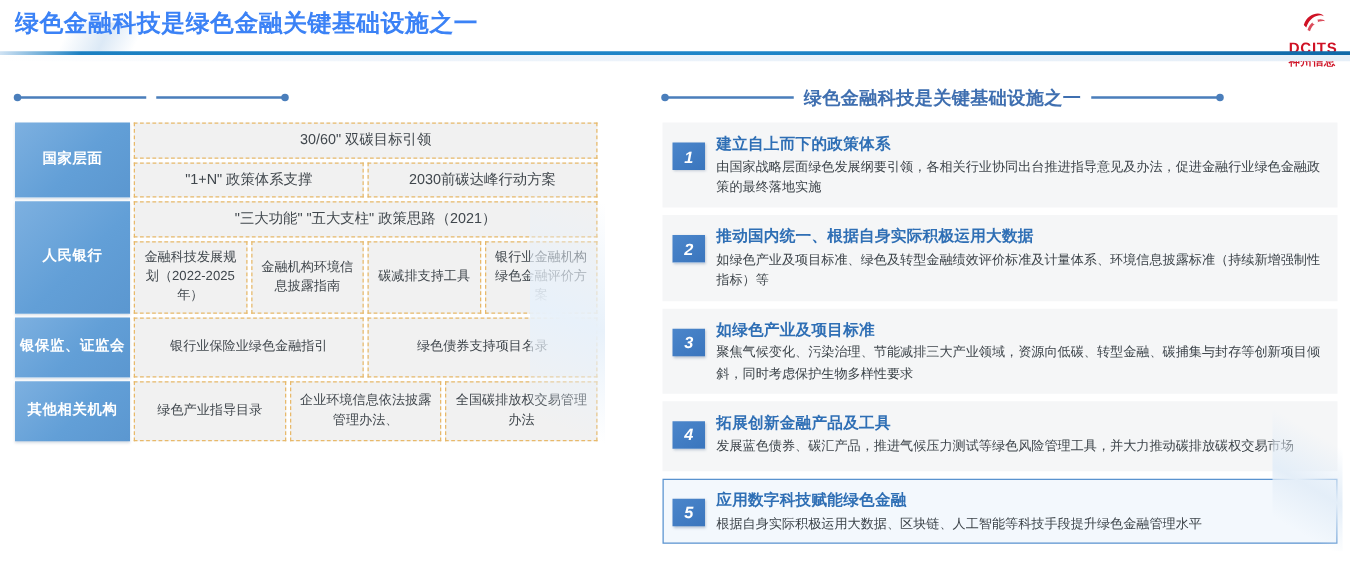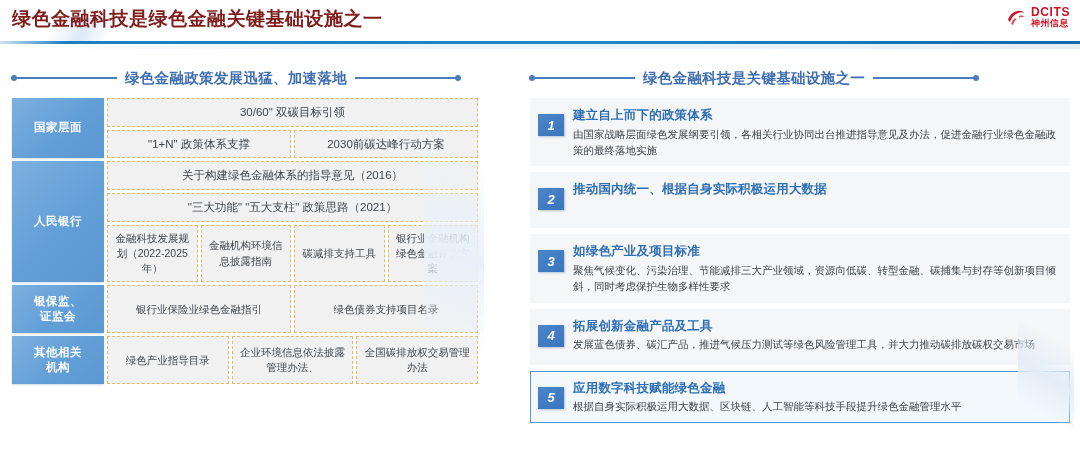--- a/index.html
+++ b/index.html
@@ -14,21 +14,21 @@
   .slide-header {
     position: relative;
     height: 44px;
     width: 1080px;
   }
   .slide-title {
     position: absolute;
     left: 12px; top: 6px;
     font-size: 19px;
     font-weight: bold;
-    color: #7f1d1d;
+    color: #3b82f6;
     letter-spacing: .5px;
     white-space: nowrap;
   }
   .header-rule {
     position: absolute;
     left: 0; top: 41px;
     width: 1080px; height: 3px;
     background: linear-gradient(to right, #cfe2f3 0%, #1a7fc1 6%, #1f86c9 55%, #1169a8 100%);
   }
   .header-rule-soft {
@@ -45,20 +45,21 @@
     pointer-events: none;
   }
 
   
   .logo {
     position: absolute;
     right: 10px; top: 6px;
     display: flex;
     align-items: center;
     gap: 4px;
+    flex-direction: column;
   }
   .logo-mark {
     width: 22px; height: 22px;
     position: relative;
   }
   .logo-text { line-height: 1; }
   .logo-text .logo-en {
     display: block;
     font-size: 12px;
     font-weight: bold;
@@ -124,26 +125,26 @@
     align-items: stretch;
     gap: 3px;
     margin-bottom: 3px;
   }
   .mlabel {
     width: 92px;
     flex: 0 0 92px;
     display: flex;
     align-items: center;
     justify-content: center;
-    text-align: center;
+    text-align: right;
     color: #ffffff;
     font-size: 11.5px;
     font-weight: bold;
     line-height: 1.35;
-    padding: 3px 19px;
+    padding: 3px 4px;
     background: linear-gradient(135deg, #7db0e0 0%, #629fd7 55%, #5b97d0 100%);
     box-shadow: 0 1px 2px rgba(60,90,130,.22);
     letter-spacing: .5px;
   }
   .mcells {
     flex: 1 1 auto;
     display: flex;
     flex-direction: column;
     gap: 3px;
   }
@@ -254,42 +255,38 @@
 
   <div class="header-rule"></div>
   <div class="header-rule-soft"></div>
 </div>
 
 <div class="slide-body">
 
   <div class="col-left">
     <div class="sec-head">
       <span class="rule left"></span>
-      <span class="sec-title">绿色金融政策发展迅猛、加速落地</span>
       <span class="rule right"></span>
     </div>
     <div class="matrix" id="matrix">
         <div class="mrow">
           <div class="mlabel">国家层面</div>
           <div class="mcells">
             <div class="crow">
               <div class="cell big">30/60" 双碳目标引领</div>
             </div>
             <div class="crow">
               <div class="cell big">"1+N" 政策体系支撑</div>
               <div class="cell big">2030前碳达峰行动方案</div>
             </div>
           </div>
         </div>
         <div class="mrow">
           <div class="mlabel">人民银行</div>
           <div class="mcells">
-            <div class="crow">
-              <div class="cell big">关于构建绿色金融体系的指导意见（2016）</div>
-            </div>
             <div class="crow">
               <div class="cell big">"三大功能" "五大支柱" 政策思路（2021）</div>
             </div>
             <div class="crow">
               <div class="cell tall">金融科技发展规划（2022-2025年）</div>
               <div class="cell tall">金融机构环境信息披露指南</div>
               <div class="cell tall">碳减排支持工具</div>
               <div class="cell tall">银行业金融机构绿色金融评价方案</div>
             </div>
           </div>
@@ -328,20 +325,21 @@
           <div class="badge">1</div>
           <div class="rtext">
             <div class="rtitle">建立自上而下的政策体系</div>
             <div class="rdesc">由国家战略层面绿色发展纲要引领，各相关行业协同出台推进指导意见及办法，促进金融行业绿色金融政策的最终落地实施</div>
           </div>
         </div>
         <div class="ritem">
           <div class="badge">2</div>
           <div class="rtext">
             <div class="rtitle">推动国内统一、根据自身实际积极运用大数据</div>
+            <div class="rdesc">如绿色产业及项目标准、绿色及转型金融绩效评价标准及计量体系、环境信息披露标准（持续新增强制性指标）等</div>
           </div>
         </div>
         <div class="ritem">
           <div class="badge">3</div>
           <div class="rtext">
             <div class="rtitle">如绿色产业及项目标准</div>
             <div class="rdesc">聚焦气候变化、污染治理、节能减排三大产业领域，资源向低碳、转型金融、碳捕集与封存等创新项目倾斜，同时考虑保护生物多样性要求</div>
           </div>
         </div>
         <div class="ritem">

